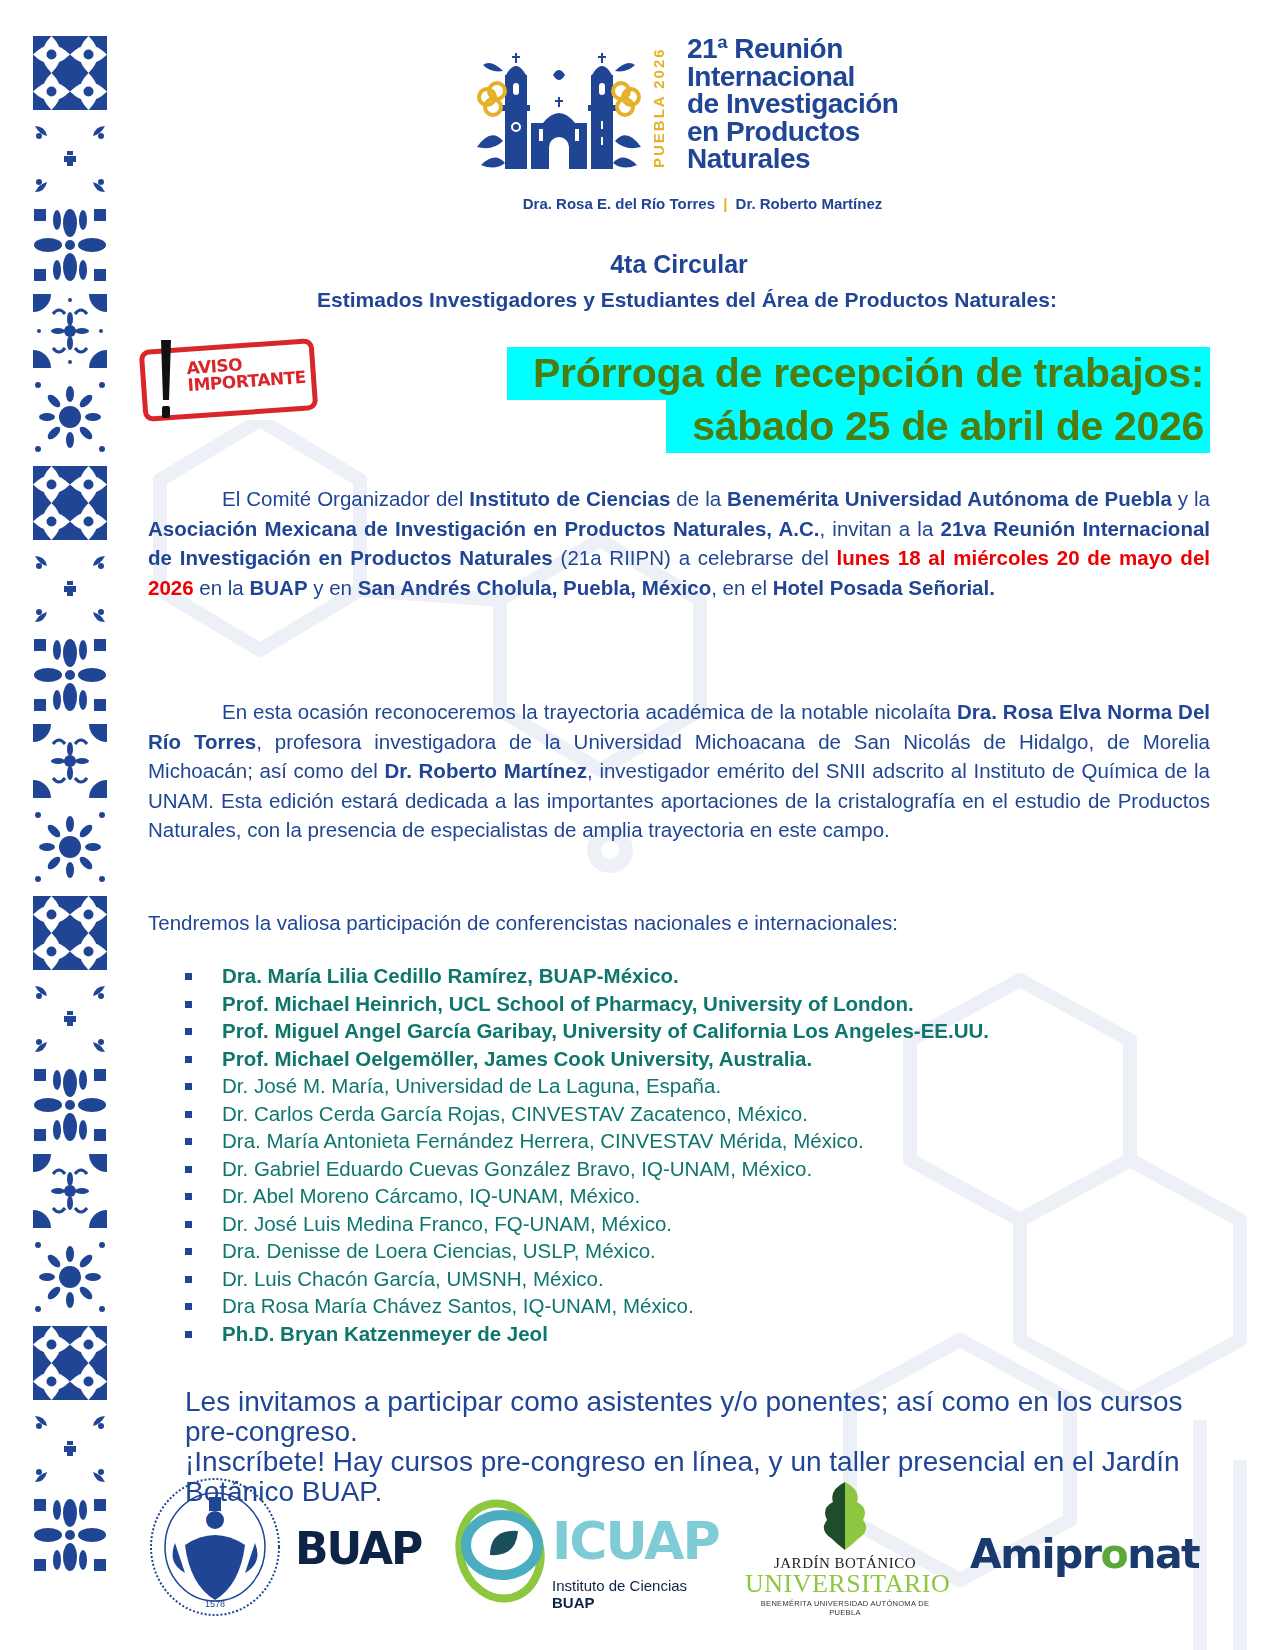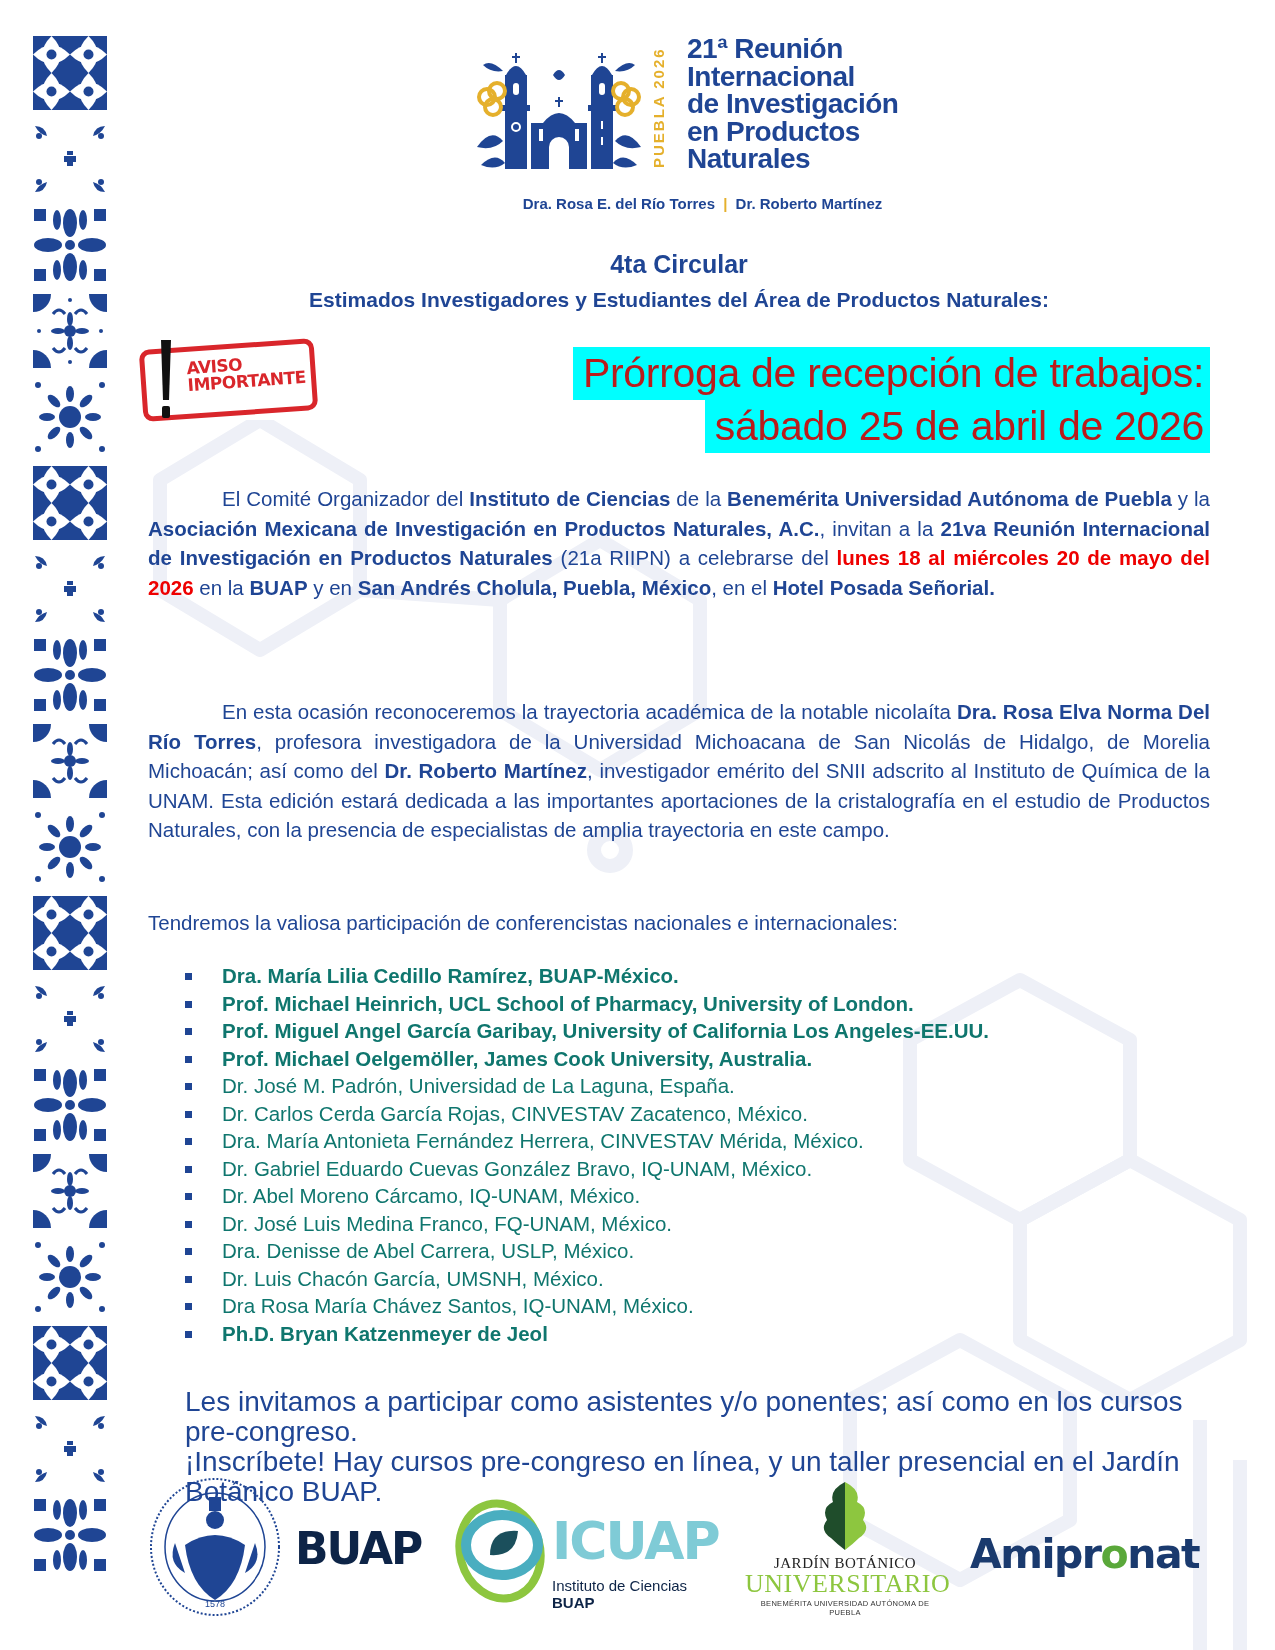--- a/index.html
+++ b/index.html
@@ -22,35 +22,35 @@
     transform: rotate(180deg); text-align: center; }
   .logo-title { position: absolute; left: 212px; top: 0; width: 240px; font-size: 28px; line-height: 27.5px;
     color: #1f4594; font-weight: bold; letter-spacing: -0.5px; }
   .honorees { position: absolute; left: 0; top: 195px; width: 1275px; text-align: center; font-size: 15px;
     font-weight: bold; color: #1f4594; padding-left: 130px; }
   .honorees .sep { color: #e5b02c; margin: 0 4px; }
 
   
   .circular-title { position: absolute; left: 148px; width: 1062px; top: 250px; text-align: center;
     font-size: 25px; font-weight: bold; color: #1f4594; }
-  .salutation { position: absolute; left: 148px; width: 1062px; top: 288px; text-align: center;
+  .salutation { position: absolute; left: 156px; width: 1062px; top: 288px; text-align: center;
     font-size: 21px; font-weight: bold; color: #1f4594; }
 
   
   .aviso { position: absolute; left: 137px; top: 338px; width: 185px; height: 84px; }
   .aviso-box { position: absolute; left: 4px; top: 6px; width: 175px; height: 72px; border: 5px solid #d9262b;
     border-radius: 10px; transform: rotate(-4deg); background: #fff; }
   .aviso-bang { position: absolute; left: 22px; top: 0px; width: 14px; height: 84px; }
   .aviso-text { position: absolute; left: 50px; top: 18px; font-size: 17px; line-height: 17px; font-weight: bold;
     color: #d9262b; transform: rotate(-4deg); font-family: "DejaVu Sans", sans-serif; letter-spacing: -0.5px; }
 
   
   .headline { position: absolute; right: 65px; top: 347px; text-align: right; }
-  .headline .hl-line { display: inline-block; background: #00ffff; color: #b91c1c; font-weight: normal;
-    font-size: 41px; line-height: 53px; padding: 0 6px 0 10px; letter-spacing: -0.3px; }
+  .headline .hl-line { display: inline-block; background: #00ffff; color: #4d7c0f; font-weight: bold;
+    font-size: 41px; line-height: 53px; padding: 0 6px 0 26px; letter-spacing: -0.3px; }
   .headline .hl-row { display: block; }
 
   
   .para { position: absolute; left: 148px; width: 1062px; font-size: 20.5px; line-height: 29.5px;
     text-align: justify; color: #1f4594; }
   .para b { font-weight: bold; }
   .para .red { color: #ee0000; font-weight: bold; }
   .indent { display: inline-block; width: 74px; }
   .p1 { top: 484px; }
   .p2 { top: 697px; }
@@ -534,27 +534,27 @@
 
 <p class="para p2"><span class="indent"></span><span>En esta ocasión reconoceremos la trayectoria académica de la notable nicolaíta </span><b>Dra. Rosa Elva Norma Del Río Torres</b><span>, profesora investigadora de la Universidad Michoacana de San Nicolás de Hidalgo, de Morelia Michoacán; así como del </span><b>Dr. Roberto Martínez</b><span>, investigador emérito del SNII adscrito al Instituto de Química de la UNAM. Esta edición estará dedicada a las importantes aportaciones de la cristalografía en el estudio de Productos Naturales, con la presencia de especialistas de amplia trayectoria en este campo.</span></p>
 
 <p class="para p3">Tendremos la valiosa participación de conferencistas nacionales e internacionales:</p>
 
 <ul class="speakers">
   <li class="bold">Dra. María Lilia Cedillo Ramírez, BUAP-México.</li>
   <li class="bold">Prof. Michael Heinrich, UCL School of Pharmacy, University of London.</li>
   <li class="bold">Prof. Miguel Angel García Garibay, University of California Los Angeles-EE.UU.</li>
   <li class="bold">Prof. Michael Oelgemöller, James Cook University, Australia.</li>
-  <li>Dr. José M. Padrón, Universidad de La Laguna, España.</li>
+  <li>Dr. José M. María, Universidad de La Laguna, España.</li>
   <li>Dr. Carlos Cerda García Rojas, CINVESTAV Zacatenco, México.</li>
   <li>Dra. María Antonieta Fernández Herrera, CINVESTAV Mérida, México.</li>
   <li>Dr. Gabriel Eduardo Cuevas González Bravo, IQ-UNAM, México.</li>
   <li>Dr. Abel Moreno Cárcamo, IQ-UNAM, México.</li>
   <li>Dr. José Luis Medina Franco, FQ-UNAM, México.</li>
-  <li>Dra. Denisse de Abel Carrera, USLP, México.</li>
+  <li>Dra. Denisse de Loera Ciencias, USLP, México.</li>
   <li>Dr. Luis Chacón García, UMSNH, México.</li>
   <li>Dra Rosa María Chávez Santos, IQ-UNAM, México.</li>
   <li class="bold">Ph.D. Bryan Katzenmeyer de Jeol</li>
 </ul>
 
 <div class="closing">
   <div>Les invitamos a participar como asistentes y/o ponentes; así como en los cursos pre-congreso.</div>
   <div>¡Inscríbete! Hay cursos pre-congreso en línea, y un taller presencial en el Jardín Botánico BUAP.</div>
 </div>
 

